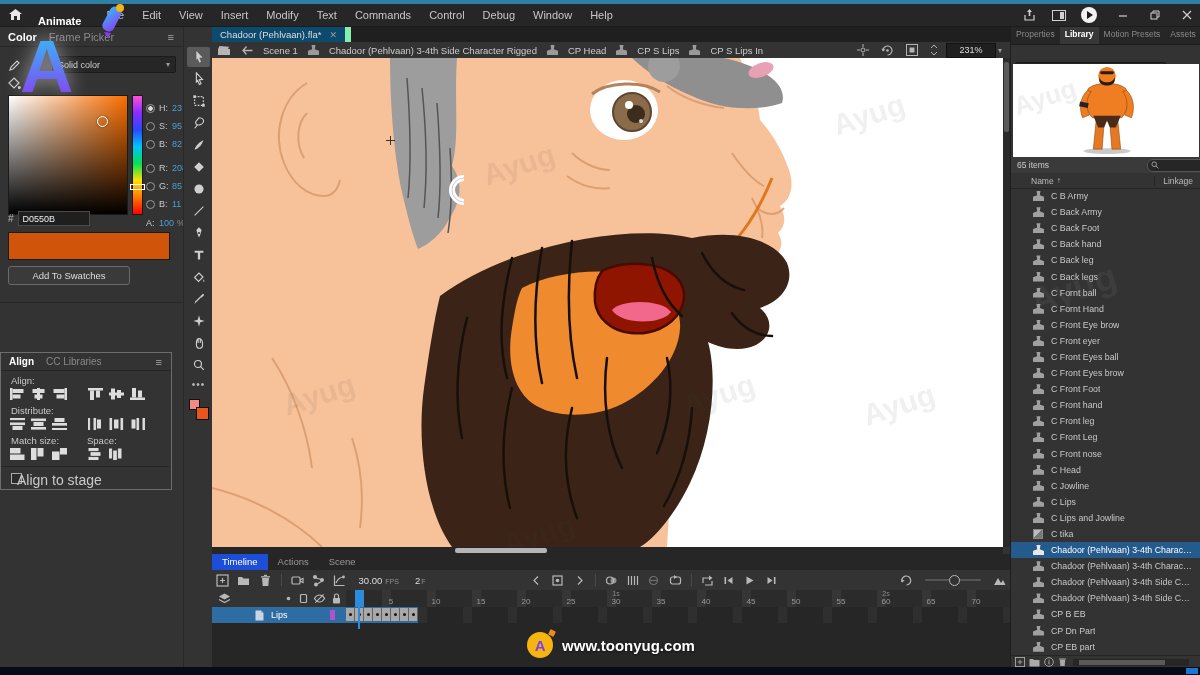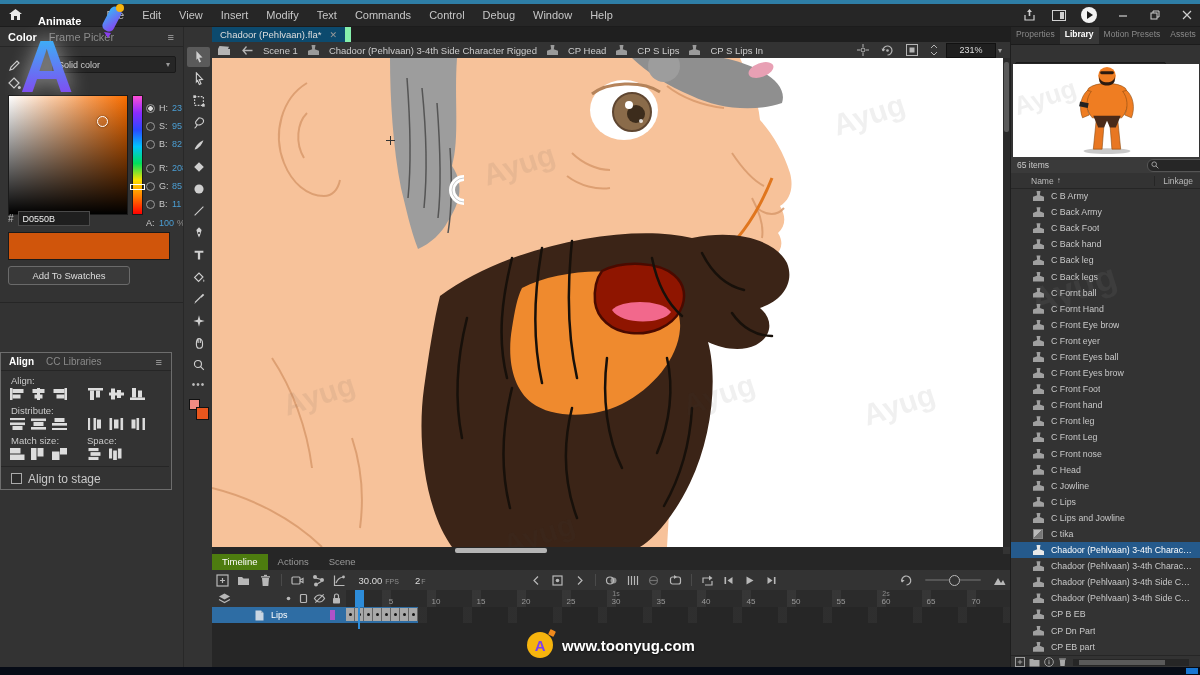--- a/index.html
+++ b/index.html
@@ -51,21 +51,21 @@
   #add-swatches{position:absolute;left:8px;top:239px;width:120px;height:17px;background:#3a3a3a;border:1px solid #6a6a6a;border-radius:3px;color:#ddd;font-size:9.5px;display:flex;align-items:center;justify-content:center;}
 
   
   #alignpanel{left:0;top:352px;width:170px;height:136px;background:#333;border:1px solid #6d6d6d;}
   .sec-label{position:absolute;color:#c9c9c9;font-size:9.5px;}
   .aicon{position:absolute;width:17px;height:13px;display:flex;align-items:center;justify-content:center;}
   .aicon svg{width:15px;height:12px;}
   .aicon rect,.aicon line{fill:#ddd;stroke:#ddd;}
   #align-divider{position:absolute;left:0;top:113px;width:168px;height:1px;background:#262626;}
   #stage-check{position:absolute;left:10px;top:120px;width:9px;height:9px;border:1px solid #aaa;background:#2b2b2b;}
-  #stage-label{position:absolute;left:27px;top:119px;color:#c9c9c9;font-size:12px;}
+  #stage-label{position:absolute;left:16px;top:119px;color:#c9c9c9;font-size:14px;}
 
   
   #toolcol{left:183px;top:27px;width:29px;height:648px;background:#333;border-left:1px solid #282828;border-right:1px solid #232323;}
   .tool{position:absolute;left:3px;width:23px;height:20px;display:flex;align-items:center;justify-content:center;border-radius:2px;}
   .tool.active{background:#5a5a5a;}
   .tool svg{width:14px;height:14px;}
   .tool .stk{stroke:#cfcfcf;fill:none;stroke-width:1.3;}
   .tool .fil{fill:#cfcfcf;}
   #tool-more{position:absolute;left:0;width:29px;text-align:center;color:#bbb;font-size:10px;letter-spacing:1px;}
   .swatchbox{position:absolute;border:1px solid #111;}
@@ -90,21 +90,21 @@
   .wm{position:absolute;font-weight:bold;color:rgba(60,60,60,0.08);transform:rotate(-18deg);font-size:30px;pointer-events:none;}
   #hscroll{left:212px;top:547px;width:791px;height:7px;background:#262626;}
   #hthumb{position:absolute;left:243px;top:1px;width:92px;height:5px;background:#b5b5b5;border-radius:2px;}
   #vscroll{left:1003px;top:58px;width:7px;height:489px;background:#2a2a2a;}
   #vthumb{position:absolute;left:1px;top:4px;width:5px;height:70px;background:#5a5a5a;border-radius:2px;}
 
   
   #timeline{left:212px;top:554px;width:798px;height:113px;background:#262626;}
   #tl-tabs{position:absolute;left:0;top:0;width:798px;height:16px;background:#262626;border-bottom:1px solid #1c1c1c;display:flex;}
   .tl-tab{padding:2px 10px;font-size:9.5px;color:#999;}
-  .tl-tab.active{background:#4d7c0f;color:#fff;}
+  .tl-tab.active{background:#1d4ed8;color:#fff;}
   #tl-toolbar{position:absolute;left:0;top:16px;width:798px;height:20px;background:#333;border-bottom:1px solid #202020;display:flex;align-items:center;}
   .tlic{width:20px;height:16px;display:flex;align-items:center;justify-content:center;margin:0 1px;}
   .tlic svg{width:13px;height:13px;}
   .tlic .stk{stroke:#b8b8b8;fill:none;stroke-width:1.2;}
   .tlic .fil{fill:#b8b8b8;}
   .tl-sep{width:1px;height:12px;background:#4a4a4a;margin:0 5px;}
   #fps-group{display:flex;align-items:baseline;margin:0 8px;}
   #fps-val{color:#ddd;font-size:9.5px;}
   #fps-lab{color:#8f8f8f;font-size:7px;margin-left:3px;}
   #frame-group{display:flex;align-items:baseline;margin:0 8px;}

